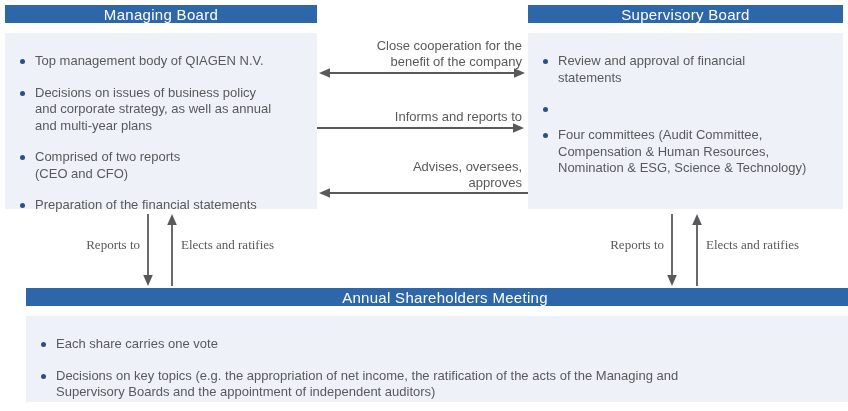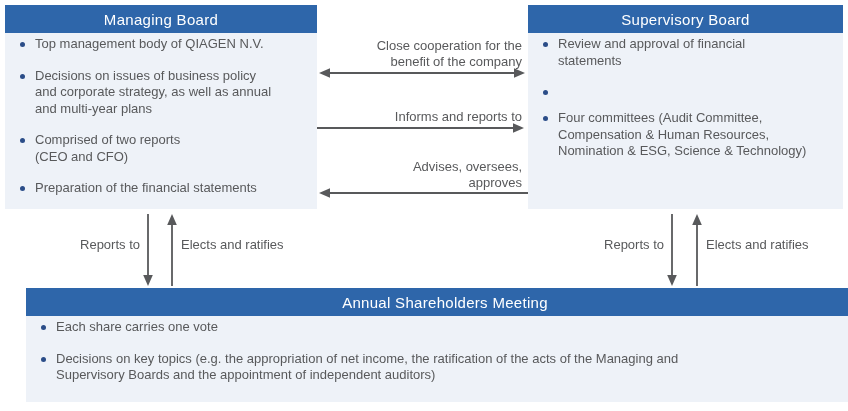--- a/index.html
+++ b/index.html
@@ -4,27 +4,27 @@
 <style>
   * { margin:0; padding:0; box-sizing:border-box; }
   html,body { background:#ffffff; }
   body { font-family:"Liberation Sans", sans-serif; }
   .canvas {
     position:relative; width:848px; height:411px;
     background:#ffffff; overflow:hidden;
   }
   .board { position:absolute; }
   .board-header {
-    height:28px; background:var(--header-blue,#2e66aa); color:#ffffff;
+    height:18px; background:var(--header-blue,#2e66aa); color:#ffffff;
     display:flex; align-items:center; justify-content:center;
     font-size:15px; letter-spacing:.3px;
   }
   .board-body {
     position:absolute; left:0; right:0; top:28px; bottom:0;
-    background:var(--body-bg,#eef2f8); padding:3px 8px 0 15px;
+    background:var(--body-bg,#eef2f8); padding:20px 8px 0 15px;
   }
   ul.items { list-style:none; }
   li.item {
     display:flex; gap:10px; margin-bottom:15px;
     font-size:13px; line-height:16.5px; color:var(--text-gray,#58595b);
   }
   .dot {
     flex:0 0 auto; width:5px; height:5px; border-radius:50%;
     background:var(--bullet-blue,#2b4d88); margin-top:6px;
   }
@@ -34,21 +34,21 @@
   .meeting     { left:5px;  top:288px; width:838px; height:114px;margin-left:21px; }
   .alabel {
     position:absolute; color:var(--text-gray,#58595b); font-size:13px;
     line-height:16px; text-align:right; white-space:pre-line;
   }
   .coop-label    { left:322px; width:200px; top:38px; }
   .informs-label { left:322px; width:200px; top:109px; }
   .advises-label { left:322px; width:200px; top:159px; }
   .vlabel {
     position:absolute; top:237px; font-size:13px; line-height:16px;
-    color:var(--text-gray,#58595b); white-space:nowrap;
+    color:var(--text-gray,#58595b); white-space:nowrap;font-family:Liberation Serif, serif;
   }
   .l-reports { left:58px;  width:82px; text-align:right; }
   .l-elects  { left:181px; }
   .r-reports { left:582px; width:82px; text-align:right; }
   .r-elects  { left:706px; }
   svg.arrows {
     position:absolute; left:0; top:0; width:848px; height:411px;
     color:var(--arrow-gray,#58595b); pointer-events:none;
   }
   svg.arrows line    { stroke:currentColor; stroke-width:1.8; }

